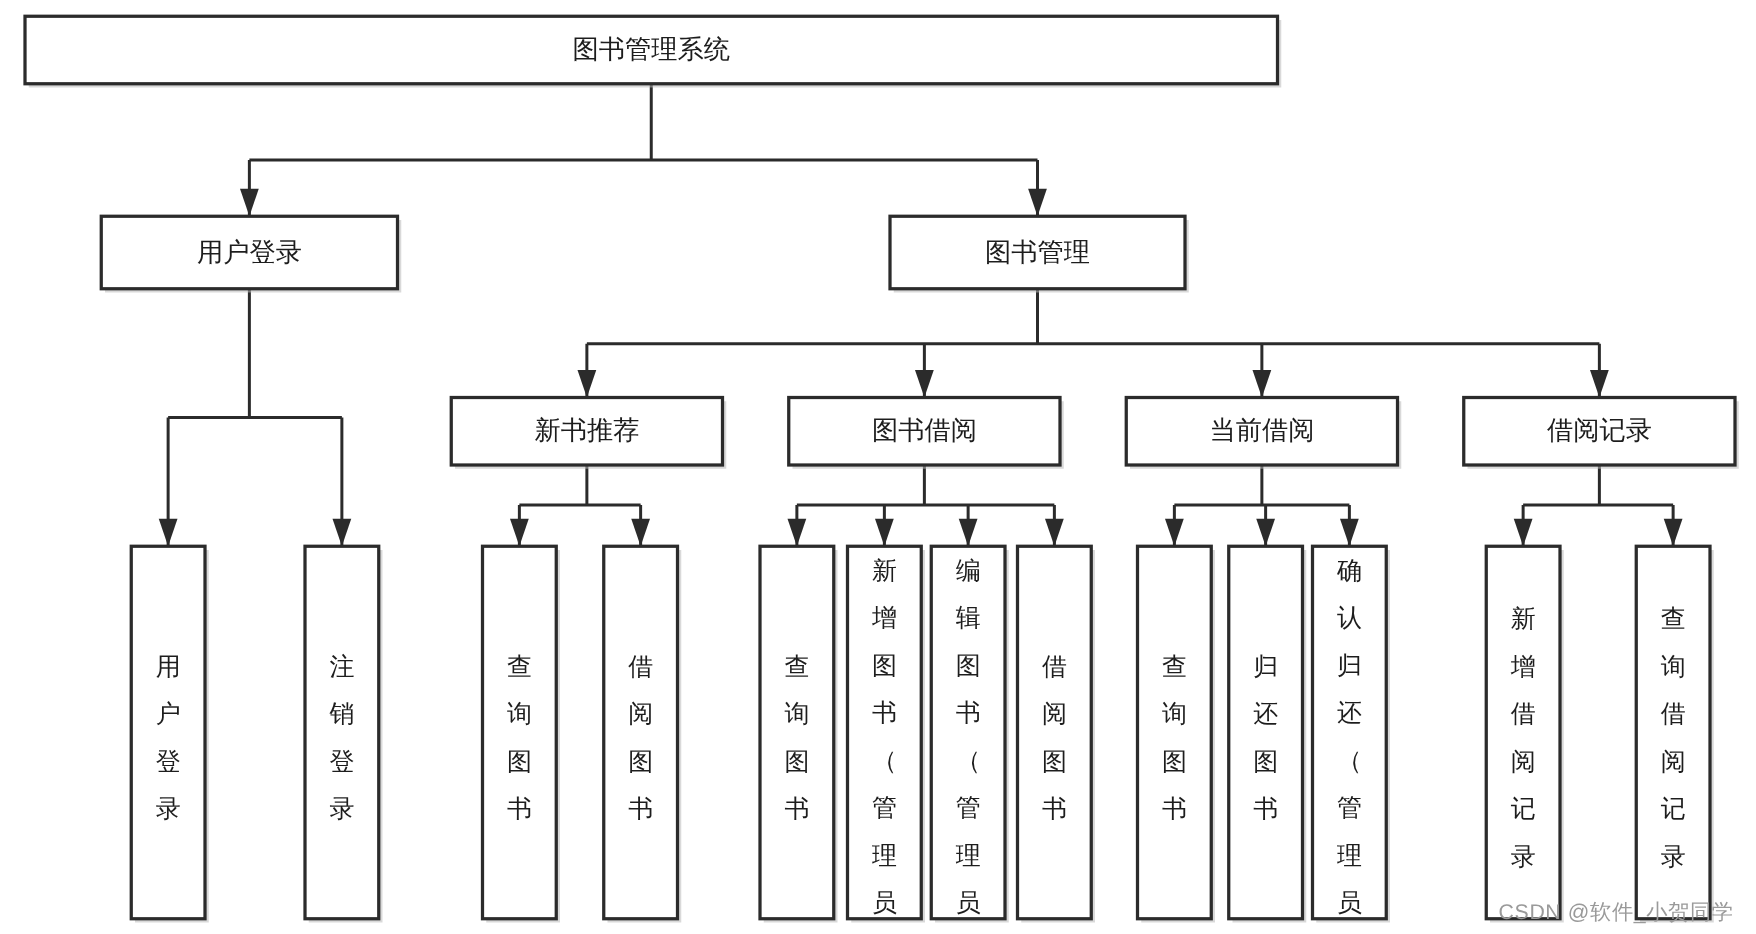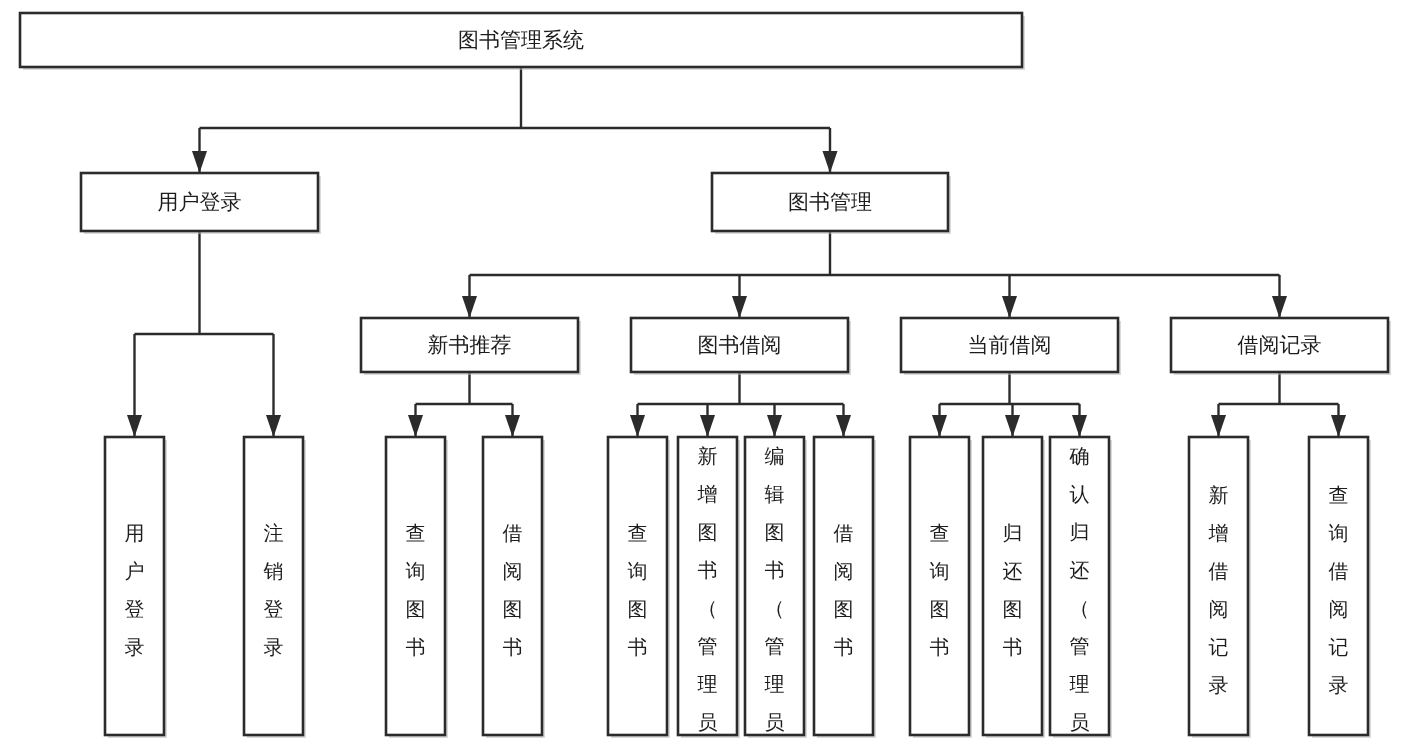--- a/index.html
+++ b/index.html
@@ -284,13 +284,14 @@
           <rect x="1309" y="437" width="59" height="298" class="node-box"></rect>
           <text x="1338.5" y="501.64" class="node-label-v">查</text>
           <text x="1338.5" y="539.64" class="node-label-v">询</text>
           <text x="1338.5" y="577.64" class="node-label-v">借</text>
           <text x="1338.5" y="615.64" class="node-label-v">阅</text>
           <text x="1338.5" y="653.64" class="node-label-v">记</text>
           <text x="1338.5" y="691.64" class="node-label-v">录</text>
         </g>
       </g>
   </svg>
+  <div class="watermark">CSDN @软件_小贺同学</div>
 </div>
 
 </body></html>

